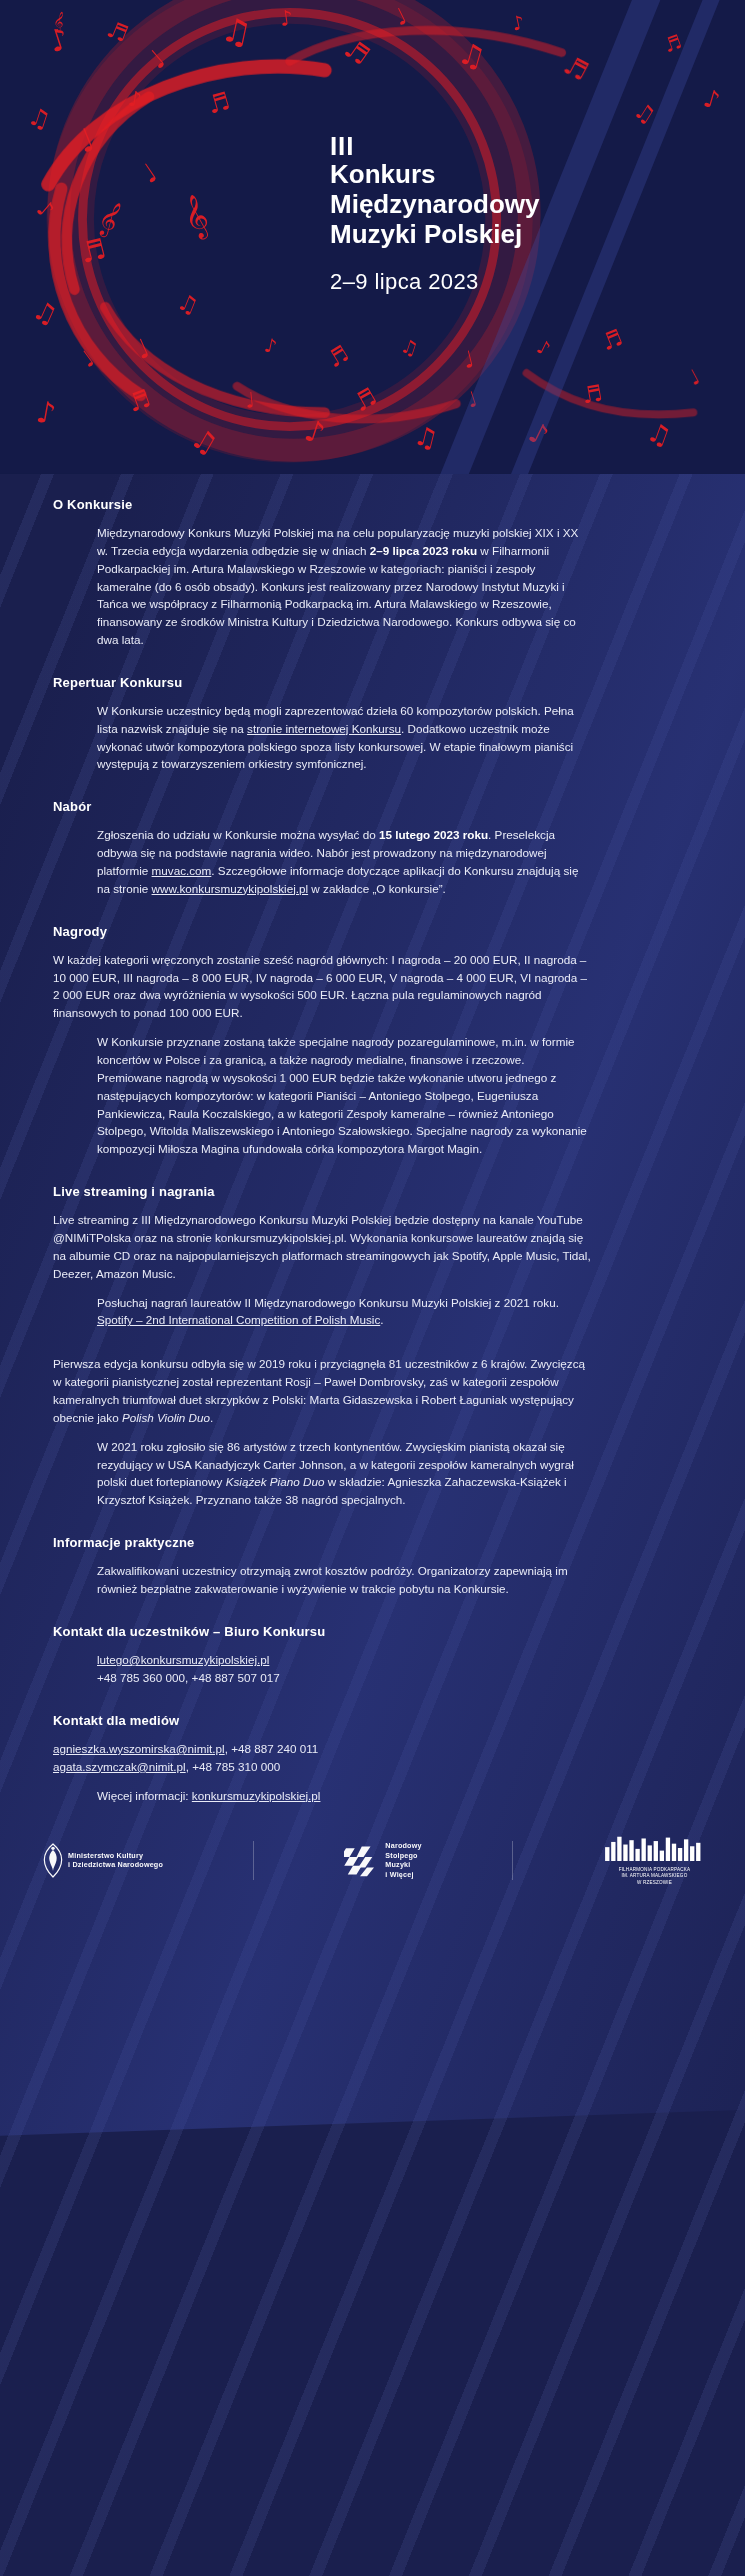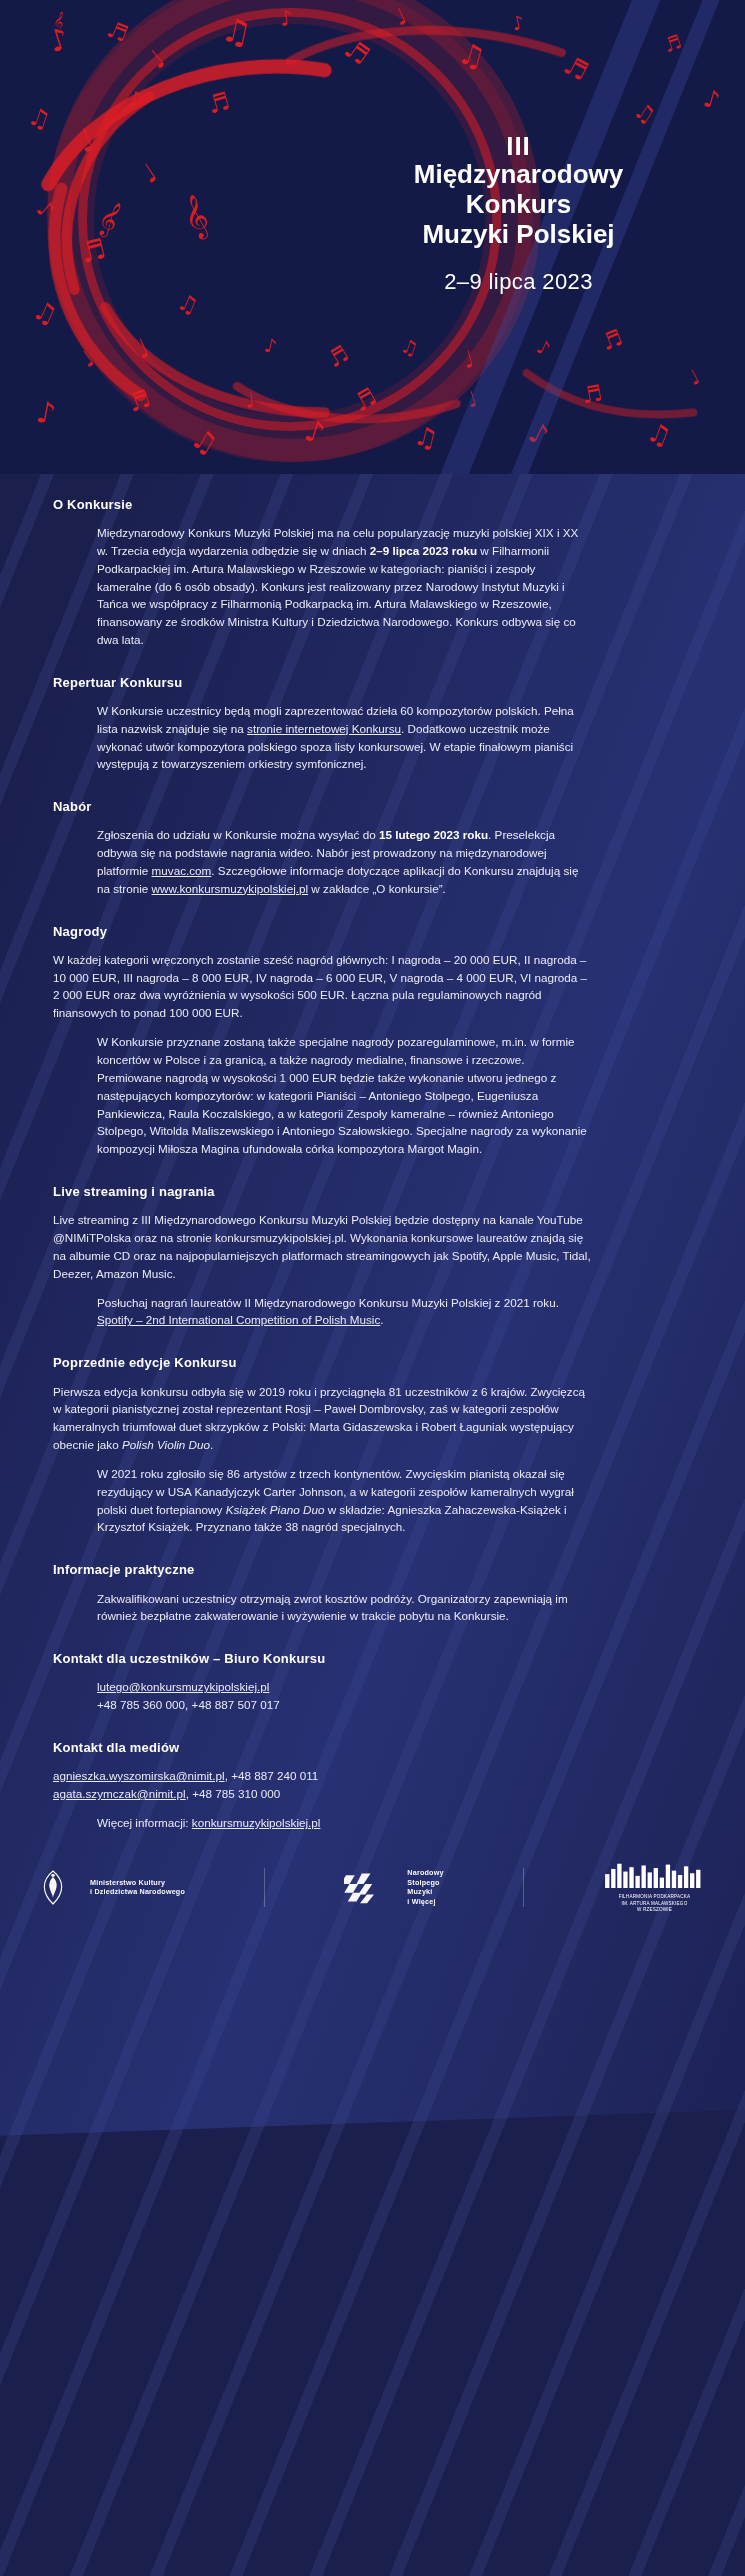--- a/index.html
+++ b/index.html
@@ -57,21 +57,21 @@
   .hero-art {
     position: absolute;
     inset: 0;
     z-index: 1;
   }
   .hero-title {
     position: absolute;
     right: 39px;
     top: 132px;
     width: 377px;
-    text-align: center;
+    text-align: left;
     z-index: 3;
   }
   .hero-title .l1 {
     font-size: 26px;
     font-weight: bold;
     letter-spacing: 0.9px;
     line-height: 1.08;
   }
   .hero-title .l2 {
     font-size: 26px;
@@ -122,21 +122,21 @@
     padding: 0 40px 23px 40px;
     display: flex;
     align-items: center;
     justify-content: space-between;
     box-sizing: border-box;
     width: 746px;
   }
   .logo {
     display: flex;
     align-items: center;
-    gap: 24px;
+    gap: 2px;
     opacity: 0.97;
   }
   .logo-text {
     font-size: 7.2px;
     line-height: 1.32;
     font-weight: bold;
     letter-spacing: 0.2px;
     color: #ffffff;
   }
   .logo-sep {
@@ -245,22 +245,22 @@
 
       <g opacity="0.35">
         <rect x="600" y="-80" width="30" height="760" fill="#3b4aa0" transform="rotate(22 615 300)"></rect>
         <rect x="680" y="-80" width="18" height="760" fill="#3b4aa0" transform="rotate(22 689 300)"></rect>
       </g>
     </g>
   </svg>
 
   <div class="hero-title">
     <div class="l1">III</div>
+    <div class="l2">Konkurs</div>
     <div class="l2">Międzynarodowy</div>
-    <div class="l2">Konkurs</div>
     <div class="l2">Muzyki Polskiej</div>
     <div class="hero-date">2–9 lipca 2023</div>
   </div>
 </div>
 
 <div class="content">
 
   <div class="section">
     <h2>O Konkursie</h2>
     <p>Międzynarodowy Konkurs Muzyki Polskiej ma na celu popularyzację muzyki polskiej XIX i XX w. Trzecia edycja wydarzenia odbędzie się w dniach <span class="b">2–9 lipca 2023 roku</span> w Filharmonii Podkarpackiej im. Artura Malawskiego w Rzeszowie w kategoriach: pianiści i zespoły kameralne (do 6 osób obsady). Konkurs jest realizowany przez Narodowy Instytut Muzyki i Tańca we współpracy z Filharmonią Podkarpacką im. Artura Malawskiego w Rzeszowie, finansowany ze środków Ministra Kultury i Dziedzictwa Narodowego. Konkurs odbywa się co dwa lata.</p>
@@ -282,21 +282,20 @@
     <p>W Konkursie przyznane zostaną także specjalne nagrody pozaregulaminowe, m.in. w formie koncertów w Polsce i za granicą, a także nagrody medialne, finansowe i rzeczowe. Premiowane nagrodą w wysokości 1 000 EUR będzie także wykonanie utworu jednego z następujących kompozytorów: w kategorii Pianiści – Antoniego Stolpego, Eugeniusza Pankiewicza, Raula Koczalskiego, a w kategorii Zespoły kameralne – również Antoniego Stolpego, Witolda Maliszewskiego i Antoniego Szałowskiego. Specjalne nagrody za wykonanie kompozycji Miłosza Magina ufundowała córka kompozytora Margot Magin.</p>
   </div>
 
   <div class="section">
     <h2>Live streaming i nagrania</h2>
     <p>Live streaming z III Międzynarodowego Konkursu Muzyki Polskiej będzie dostępny na kanale YouTube @NIMiTPolska oraz na stronie konkursmuzykipolskiej.pl. Wykonania konkursowe laureatów znajdą się na albumie CD oraz na najpopularniejszych platformach streamingowych jak Spotify, Apple Music, Tidal, Deezer, Amazon Music.</p>
     <p>Posłuchaj nagrań laureatów II Międzynarodowego Konkursu Muzyki Polskiej z 2021 roku. <span class="u">Spotify – 2nd International Competition of Polish Music</span>.</p>
   </div>
 
   <div class="section">
-    <h2>Poprzednie edycje Konkursu</h2>
     <p>Pierwsza edycja konkursu odbyła się w 2019 roku i przyciągnęła 81 uczestników z 6 krajów. Zwycięzcą w kategorii pianistycznej został reprezentant Rosji – Paweł Dombrovsky, zaś w kategorii zespołów kameralnych triumfował duet skrzypków z Polski: Marta Gidaszewska i Robert Łaguniak występujący obecnie jako <span class="i">Polish Violin Duo</span>.</p>
     <p>W 2021 roku zgłosiło się 86 artystów z trzech kontynentów. Zwycięskim pianistą okazał się rezydujący w USA Kanadyjczyk Carter Johnson, a w kategorii zespołów kameralnych wygrał polski duet fortepianowy <span class="i">Książek Piano Duo</span> w składzie: Agnieszka Zahaczewska-Książek i Krzysztof Książek. Przyznano także 38 nagród specjalnych.</p>
   </div>
 
   <div class="section">
     <h2>Informacje praktyczne</h2>
     <p>Zakwalifikowani uczestnicy otrzymają zwrot kosztów podróży. Organizatorzy zapewniają im również bezpłatne zakwaterowanie i wyżywienie w trakcie pobytu na Konkursie.</p>
   </div>
 
   <div class="section">

